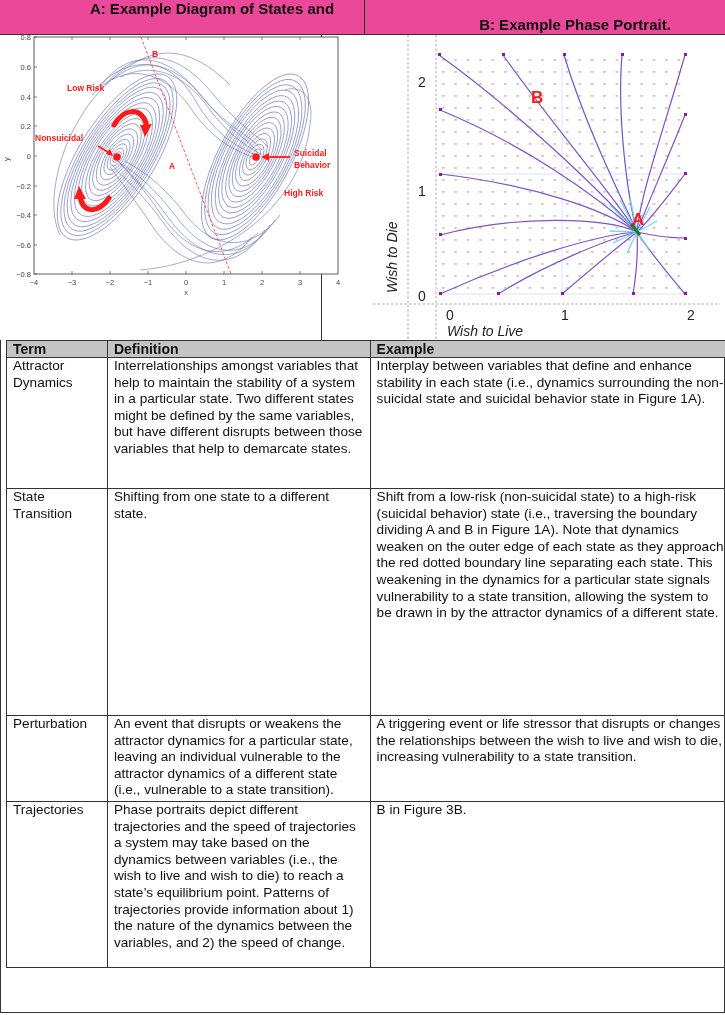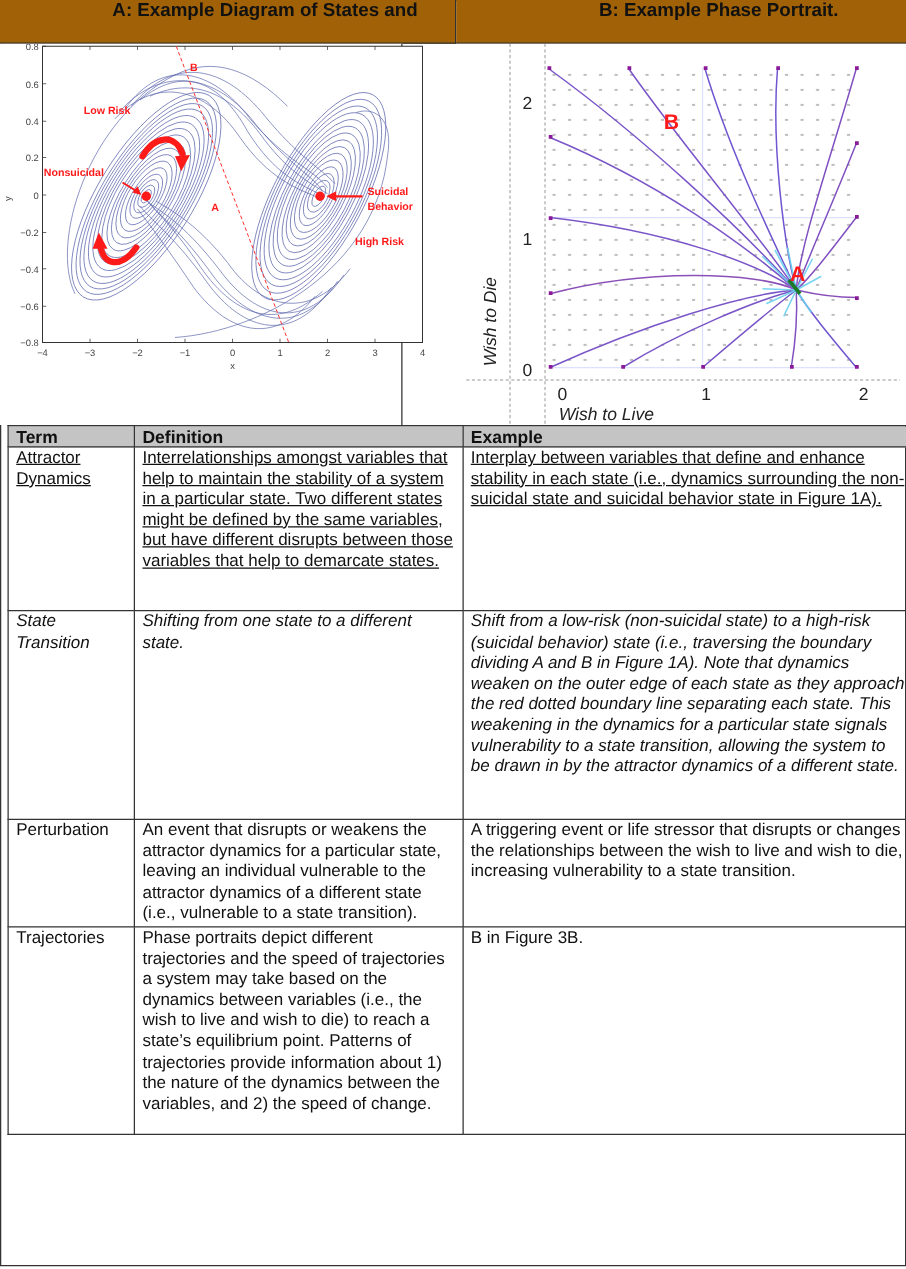--- a/index.html
+++ b/index.html
@@ -1,46 +1,46 @@
 <!DOCTYPE html>
 <html><head>
 <meta charset="utf-8">
 <style>
   * { box-sizing: border-box; margin: 0; padding: 0; }
   html, body { width: 725px; height: 1015px; background: #fff; overflow: hidden; }
   body { font-family: "Liberation Sans", sans-serif; color: #111; position: relative; }
   .frame { position: absolute; left: 0; top: 0; width: 725px; height: 1013px; border: 1.5px solid #333; }
-  .hdr { position: absolute; top: 0; height: 35px; background: #a16207; border-bottom: 1.5px solid #333;
+  .hdr { position: absolute; top: 0; height: 35px; background: #ec4899; border-bottom: 1.5px solid #333;
          font-weight: bold; font-size: 15px; text-align: center; line-height: 16px; padding-top: 1px; }
   .hdr.a { left: 0; width: 365px; border-right: 1.5px solid #333; }
   .hdr.b { left: 365px; width: 360px; }
   .fig { position: absolute; top: 35px; height: 305px; background: #fff; }
   .fig.a { left: 0; width: 322px; border-right: 1.5px solid #333; text-align: center; }
   .fig.b { left: 365px; width: 360px; }
   svg text { font-family: "Liberation Sans", sans-serif; }
   table.terms { position: absolute; left: 6px; top: 340px; width: 725px; border-collapse: collapse; font-size: 13.6px; line-height: 16.6px; }
   table.terms td, table.terms th { border: 1.2px solid #333; vertical-align: top; padding: 0 6px 0 6px; text-align: left; }
   table.terms th { background: #c4c4c4; font-weight: bold; font-size: 14px; height: 17px; line-height: 16px; }
   col.c1 { width: 101px; } col.c2 { width: 263px; } col.c3 { width: 361px; }
-  tr.r1 td { height: 131px; text-decoration: underline; }
-  tr.r2 td { height: 167px; font-style: italic; }
+  tr.r1 td { height: 131px; }
+  tr.r2 td { height: 227px; }
   tr.r3 td { height: 86px; }
   tr.r4 td { height: 41px; }
   tr.r5 td { height: 166px; }
 </style>
 </head>
 <body>
 
 <div class="frame"></div>
 
 <div class="hdr a">
   <div style="padding-left:60px;">A: Example Diagram of States and</div>
 </div>
 <div class="hdr b">
-  <div style="padding-left:60px;">B: Example Phase Portrait.</div>
+  <div style="padding-left:60px;margin-top:16px;">B: Example Phase Portrait.</div>
 </div>
 
 <div class="fig a">
   <svg width="365" height="305" viewBox="0 0 365 305">
     <defs>
       <clipPath id="axclip">
           <rect x="34" y="2" width="304" height="237"></rect>
         </clipPath>
     </defs>
 

